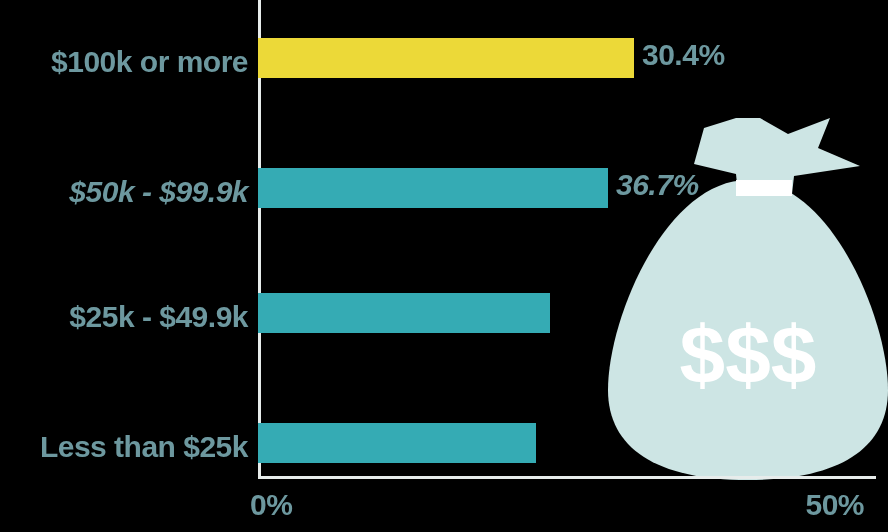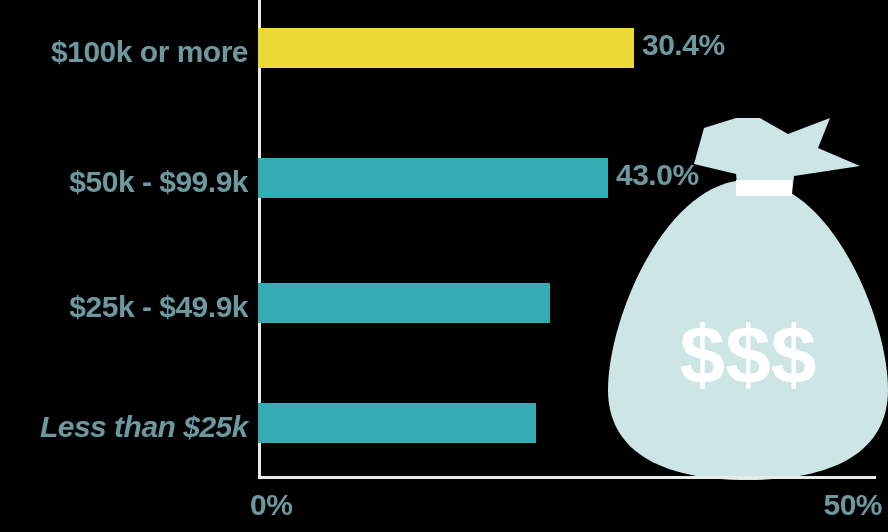--- a/index.html
+++ b/index.html
@@ -34,21 +34,21 @@
     position:absolute;
     left:258px; top:476px;
     width:618px; height:3px;
     background:#e7eceb;
   }
 
   
   .bar-row {
     position:absolute;
     left:0; width:888px; height:48px;
-    display:flex; align-items:center;
+    display:flex; align-items:center;margin-top:10px;
   }
   .cat-label {
     position:absolute;
     right:640px;
     width:250px;
     text-align:right;
     color:#6d989f;
     font-size:30px;
     font-weight:bold;
     letter-spacing:-0.5px;
@@ -76,21 +76,21 @@
   .tick-label {
     position:absolute;
     top:488px;
     color:#6d989f;
     font-size:30px;
     font-weight:bold;
     letter-spacing:-0.5px;
     white-space:nowrap;
   }
   #tick-min { left:250px; }
-  #tick-max { right:6px;margin-left:10px; }
+  #tick-max { right:24px;margin-left:10px; }
 </style>
 </head>
 <body>
 
 <div id="chart-root">
 
   <div id="money-bag">
     <svg width="280" height="362" viewBox="0 0 280 362" xmlns="http://www.w3.org/2000/svg">
 
       <path d="M140 62 C 58 62, 0 200, 0 272 C 0 330, 48 362, 140 362 C 232 362, 280 330, 280 272 C 280 200, 222 62, 140 62 Z" fill="#cde5e4"></path>
@@ -107,36 +107,36 @@
   <div id="x-axis-line"></div>
 
   <div class="bar-row" style="top:28px;">
     <div class="cat-label">$100k or more</div>
     <div class="bar-track">
       <div class="bar" style="width:376px;background:#ecd938;"></div>
       <div class="bar-value">30.4%</div>
     </div>
   </div>
 
-  <div class="bar-row" style="top:158px;">
+  <div class="bar-row" style="top:158px;font-style:italic;">
     <div class="cat-label">$50k - $99.9k</div>
     <div class="bar-track">
       <div class="bar" style="width:350px;background:#35abb4;"></div>
-      <div class="bar-value">43.0%</div>
+      <div class="bar-value">36.7%</div>
     </div>
   </div>
 
   <div class="bar-row" style="top:283px;">
     <div class="cat-label">$25k - $49.9k</div>
     <div class="bar-track">
       <div class="bar" style="width:292px;background:#35abb4;"></div>
     </div>
   </div>
 
-  <div class="bar-row" style="top:403px;font-style:italic;">
+  <div class="bar-row" style="top:413px;">
     <div class="cat-label">Less than $25k</div>
     <div class="bar-track">
       <div class="bar" style="width:278px;background:#35abb4;"></div>
     </div>
   </div>
 
   <div class="tick-label" id="tick-min">0%</div>
   <div class="tick-label" id="tick-max">50%</div>
 
 </div>

